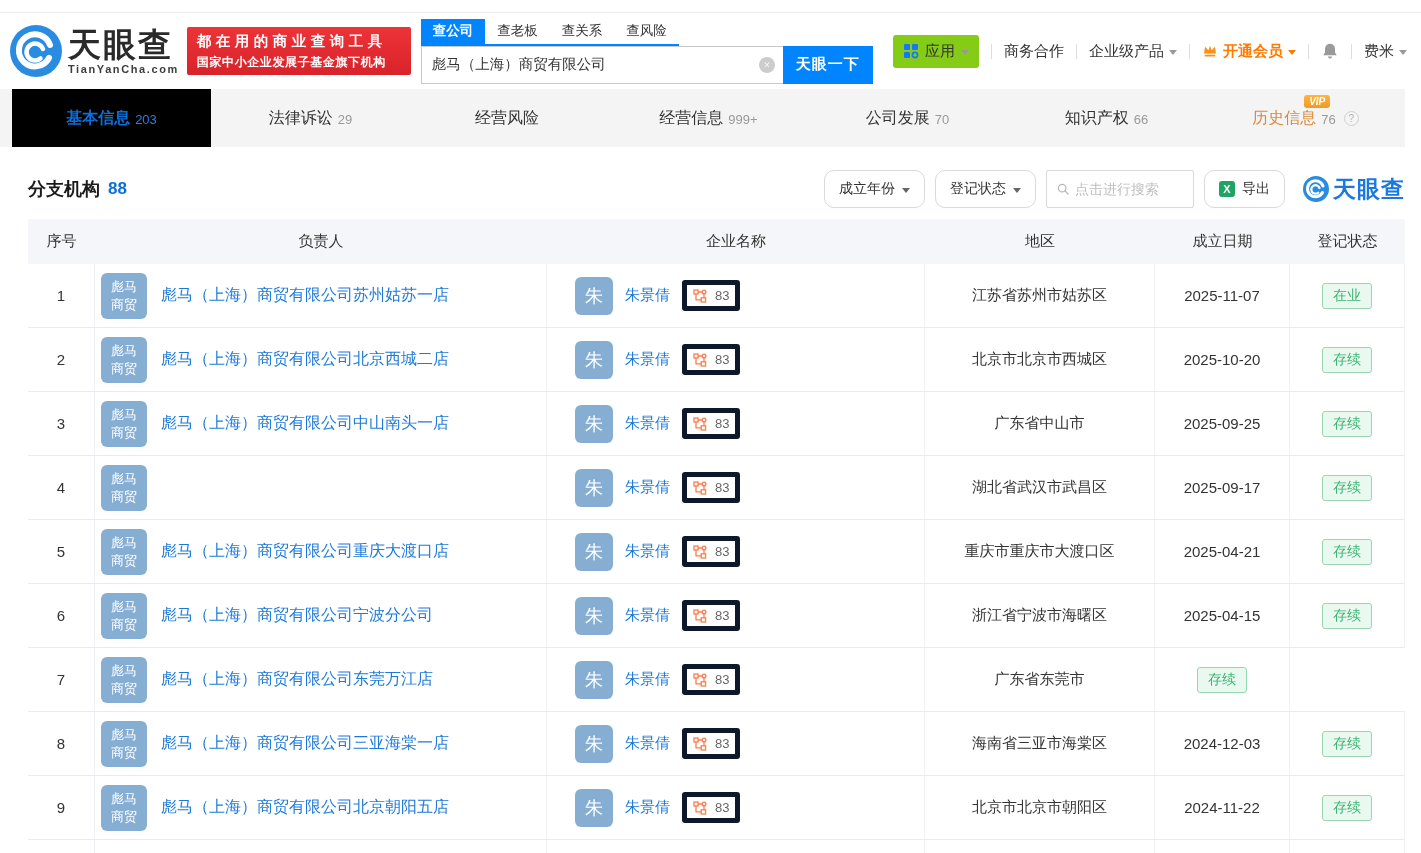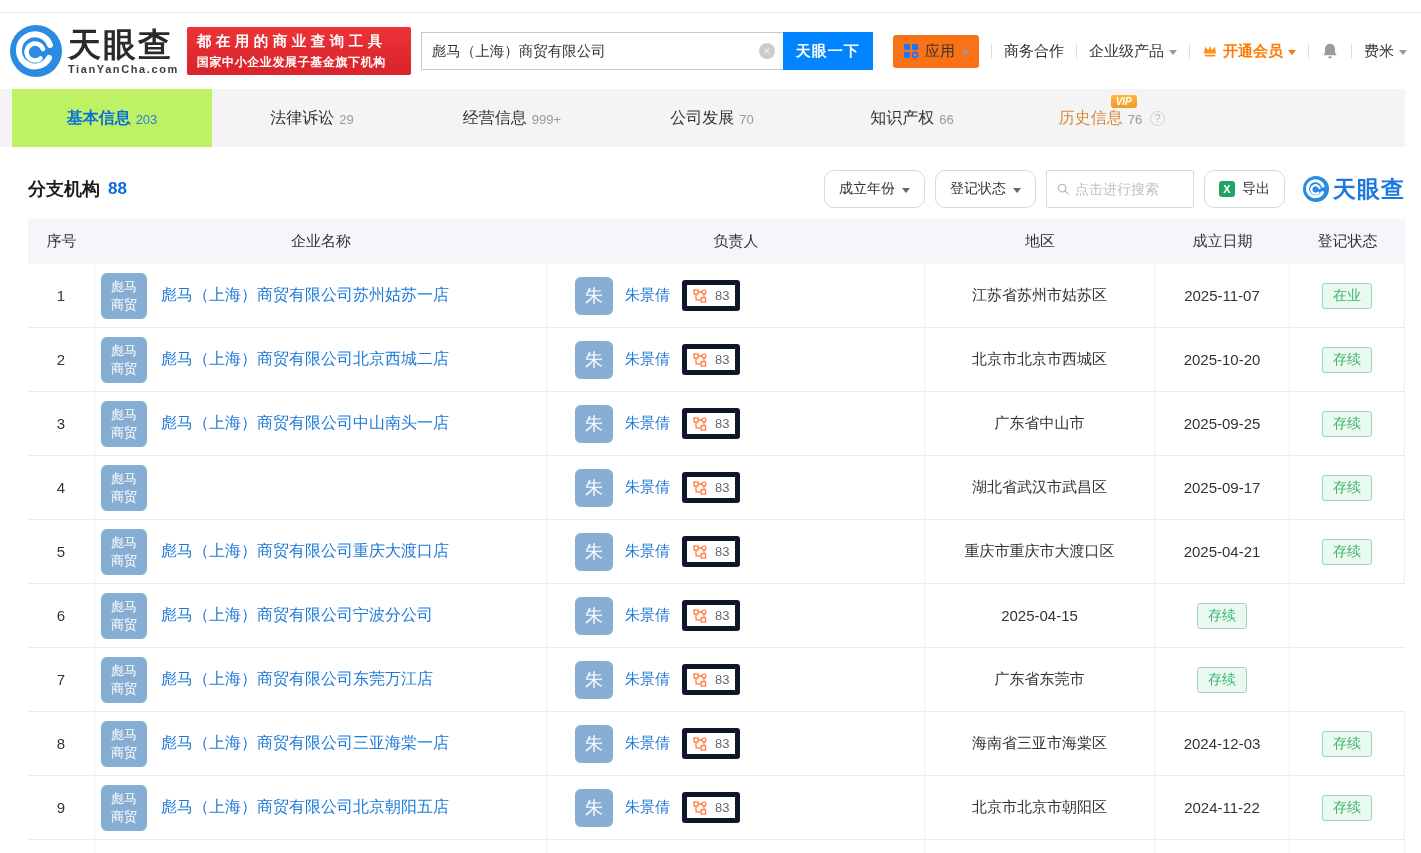--- a/index.html
+++ b/index.html
@@ -30,36 +30,36 @@
   .search-row { display:flex; margin-top:0; height:38px;font-family:Liberation Serif, serif; }
   .search-input-wrap { position:relative; flex:1; }
   .search-input-wrap input { width:100%; height:38px; border:1px solid #c9c9c9; border-right:none;
     padding:0 30px 0 10px; font-size:14.5px; color:#333; outline:none; font-family:inherit; }
   .clear-icon { position:absolute; right:8px; top:11px; width:16px; height:16px; border-radius:50%;
     background:#ccc; color:#fff; font-size:12px; line-height:16px; text-align:center; cursor:pointer; }
   .search-btn { width:90px; height:38px; background:#0084ff; color:#fff; border:none; font-size:15px;
     font-weight:700; cursor:pointer; letter-spacing:1px; font-family:inherit; }
 
   .top-nav { margin-left:auto; display:flex; align-items:center; font-size:15px; color:#333; }
-  .nav-chip { display:flex; align-items:center; gap:6px; background:#f97316; border-radius:3px;
+  .nav-chip { display:flex; align-items:center; gap:6px; background:#84cc16; border-radius:3px;
     padding:7px 10px; cursor:pointer; }
   .nav-item { display:flex; align-items:center; gap:5px; cursor:pointer; white-space:nowrap; }
   .nav-divider { width:1px; height:15px; background:#ddd; margin:0 12px; }
   .caret { width:0; height:0; border-left:4px solid transparent; border-right:4px solid transparent;
     border-top:5px solid #999; margin-top:2px; }
   .vip-link { color:#ff7a00; font-weight:700; }
   .vip-link .caret { border-top-color:#ff7a00; }
   .bell-wrap { cursor:pointer; display:flex; align-items:center; }
 
   
   .page-tabs { width:1405px; height:58px; background:#f4f4f4; display:flex; padding-left:12px; }
   .page-tab { width:200px; display:flex; align-items:center; justify-content:center; gap:5px; cursor:pointer; }
   .page-tab .tab-label { font-size:16px; color:#333; }
   .page-tab .tab-count { font-size:13px; color:#999; margin-top:2px; }
-  .page-tab.active { background:#bef264; }
+  .page-tab.active { background:#000000; }
   .page-tab.active .tab-label { color:#0b6fdb; font-weight:700; }
   .page-tab.active .tab-count { color:#2b7de0; }
   .page-tab.vip-tab .tab-label { color:#d9893b; }
   .tab-label-wrap { position:relative; display:inline-block; }
   .vip-badge { position:absolute; top:-13px; right:-14px; background:linear-gradient(#ffb53d,#f09a26);
     color:#fff; font-size:10px; font-weight:700; font-style:italic; padding:1px 5px; border-radius:3px; }
   .help-icon { width:15px; height:15px; border:1px solid #cfcfcf; border-radius:50%; color:#b3b3b3;
     font-size:10px; line-height:13px; text-align:center; margin-left:3px; cursor:pointer; }
 
   
@@ -121,20 +121,26 @@
       <div class="logo-sub">TianYanCha.com</div>
     </div>
   </div>
 
   <div class="promo-badge">
     <div class="promo-line1">都在用的商业查询工具</div>
     <div class="promo-line2">国家中小企业发展子基金旗下机构</div>
   </div>
 
   <div class="search-area">
+    <div class="search-tabs">
+      <div class="search-tab active">查公司</div>
+      <div class="search-tab">查老板</div>
+      <div class="search-tab">查关系</div>
+      <div class="search-tab">查风险</div>
+    </div>
     <div class="search-row">
       <div class="search-input-wrap">
         <input type="text" value="彪马（上海）商贸有限公司" style="">
         <div class="clear-icon">×</div>
       </div>
       <button class="search-btn">天眼一下</button>
     </div>
   </div>
 
   <div class="top-nav">
@@ -182,20 +188,24 @@
 </div>
 
 <div class="page-tabs">
   <div class="page-tab active">
     <span class="tab-label">基本信息</span>
     <span class="tab-count">203</span>
   </div>
   <div class="page-tab">
     <span class="tab-label">法律诉讼</span>
     <span class="tab-count">29</span>
+  </div>
+  <div class="page-tab">
+    <span class="tab-label">经营风险</span>
+    <span class="tab-count"></span>
   </div>
   <div class="page-tab">
     <span class="tab-label">经营信息</span>
     <span class="tab-count">999+</span>
   </div>
   <div class="page-tab">
     <span class="tab-label">公司发展</span>
     <span class="tab-count">70</span>
   </div>
   <div class="page-tab">
@@ -242,22 +252,22 @@
         <path d="M33 24 A8.5 8.5 0 1 0 30.5 33.5" stroke="#fff" stroke-width="4.5" fill="none" stroke-linecap="round"></path>
       </svg>
       <span class="brand-word">天眼查</span>
     </div>
   </div>
 </div>
 
 <div class="table">
   <div class="t-grid t-head">
     <div class="th">序号</div>
+    <div class="th">负责人</div>
     <div class="th">企业名称</div>
-    <div class="th">负责人</div>
     <div class="th">地区</div>
     <div class="th">成立日期</div>
     <div class="th">登记状态</div>
   </div>
 
   <div>
   <div class="t-grid t-row">
     <div class="td">1</div>
     <div class="td cell-company">
       <div class="company-logo">
@@ -416,20 +426,21 @@
       <div class="rel-badge">
         <svg width="14" height="14" viewBox="0 0 14 14">
           <rect x="1" y="1" width="4" height="4" fill="none" stroke="#ff7a45" stroke-width="1.3"></rect>
           <circle cx="11" cy="3" r="1.9" fill="none" stroke="#ff7a45" stroke-width="1.3"></circle>
           <rect x="8.2" y="8.8" width="4.4" height="4.2" fill="none" stroke="#ff7a45" stroke-width="1.3"></rect>
           <path d="M5 3 h4 M3 5 v5.8 h5 M11 5 v3.6" fill="none" stroke="#ff7a45" stroke-width="1.3"></path>
         </svg>
         <span class="rel-count">83</span>
       </div>
     </div>
+    <div class="td">浙江省宁波市海曙区</div>
     <div class="td">2025-04-15</div>
     <div class="td">
       <span class="status-badge">存续</span>
     </div>
   </div>
 
   <div class="t-grid t-row">
     <div class="td">7</div>
     <div class="td cell-company">
       <div class="company-logo">

